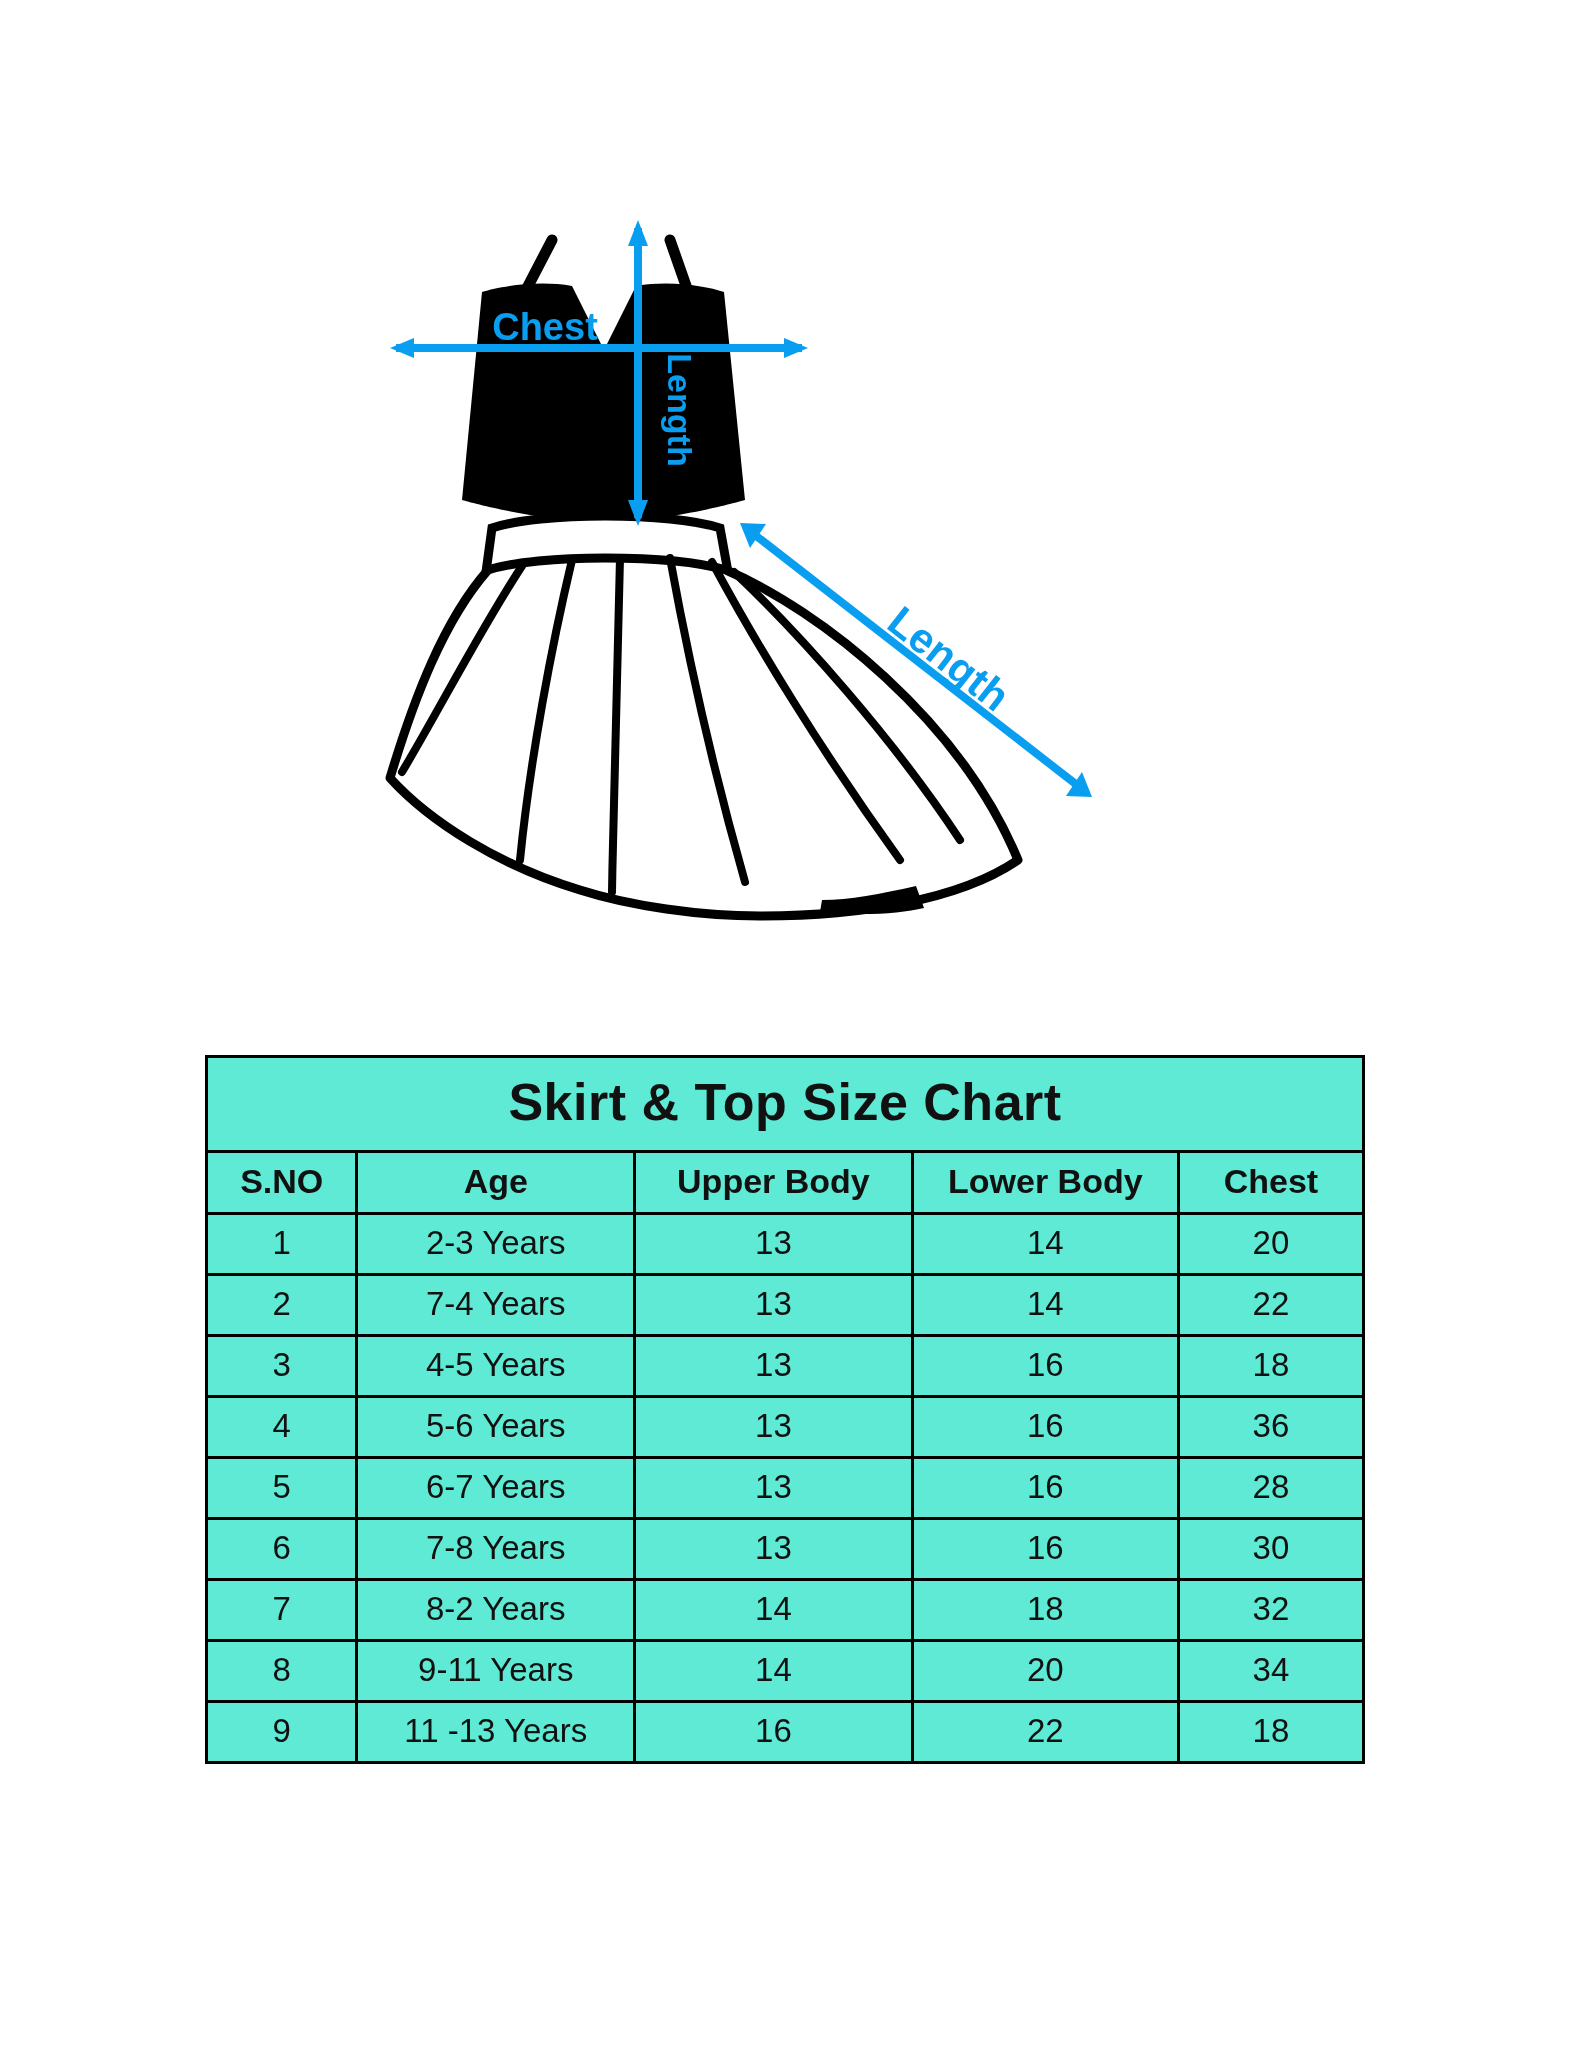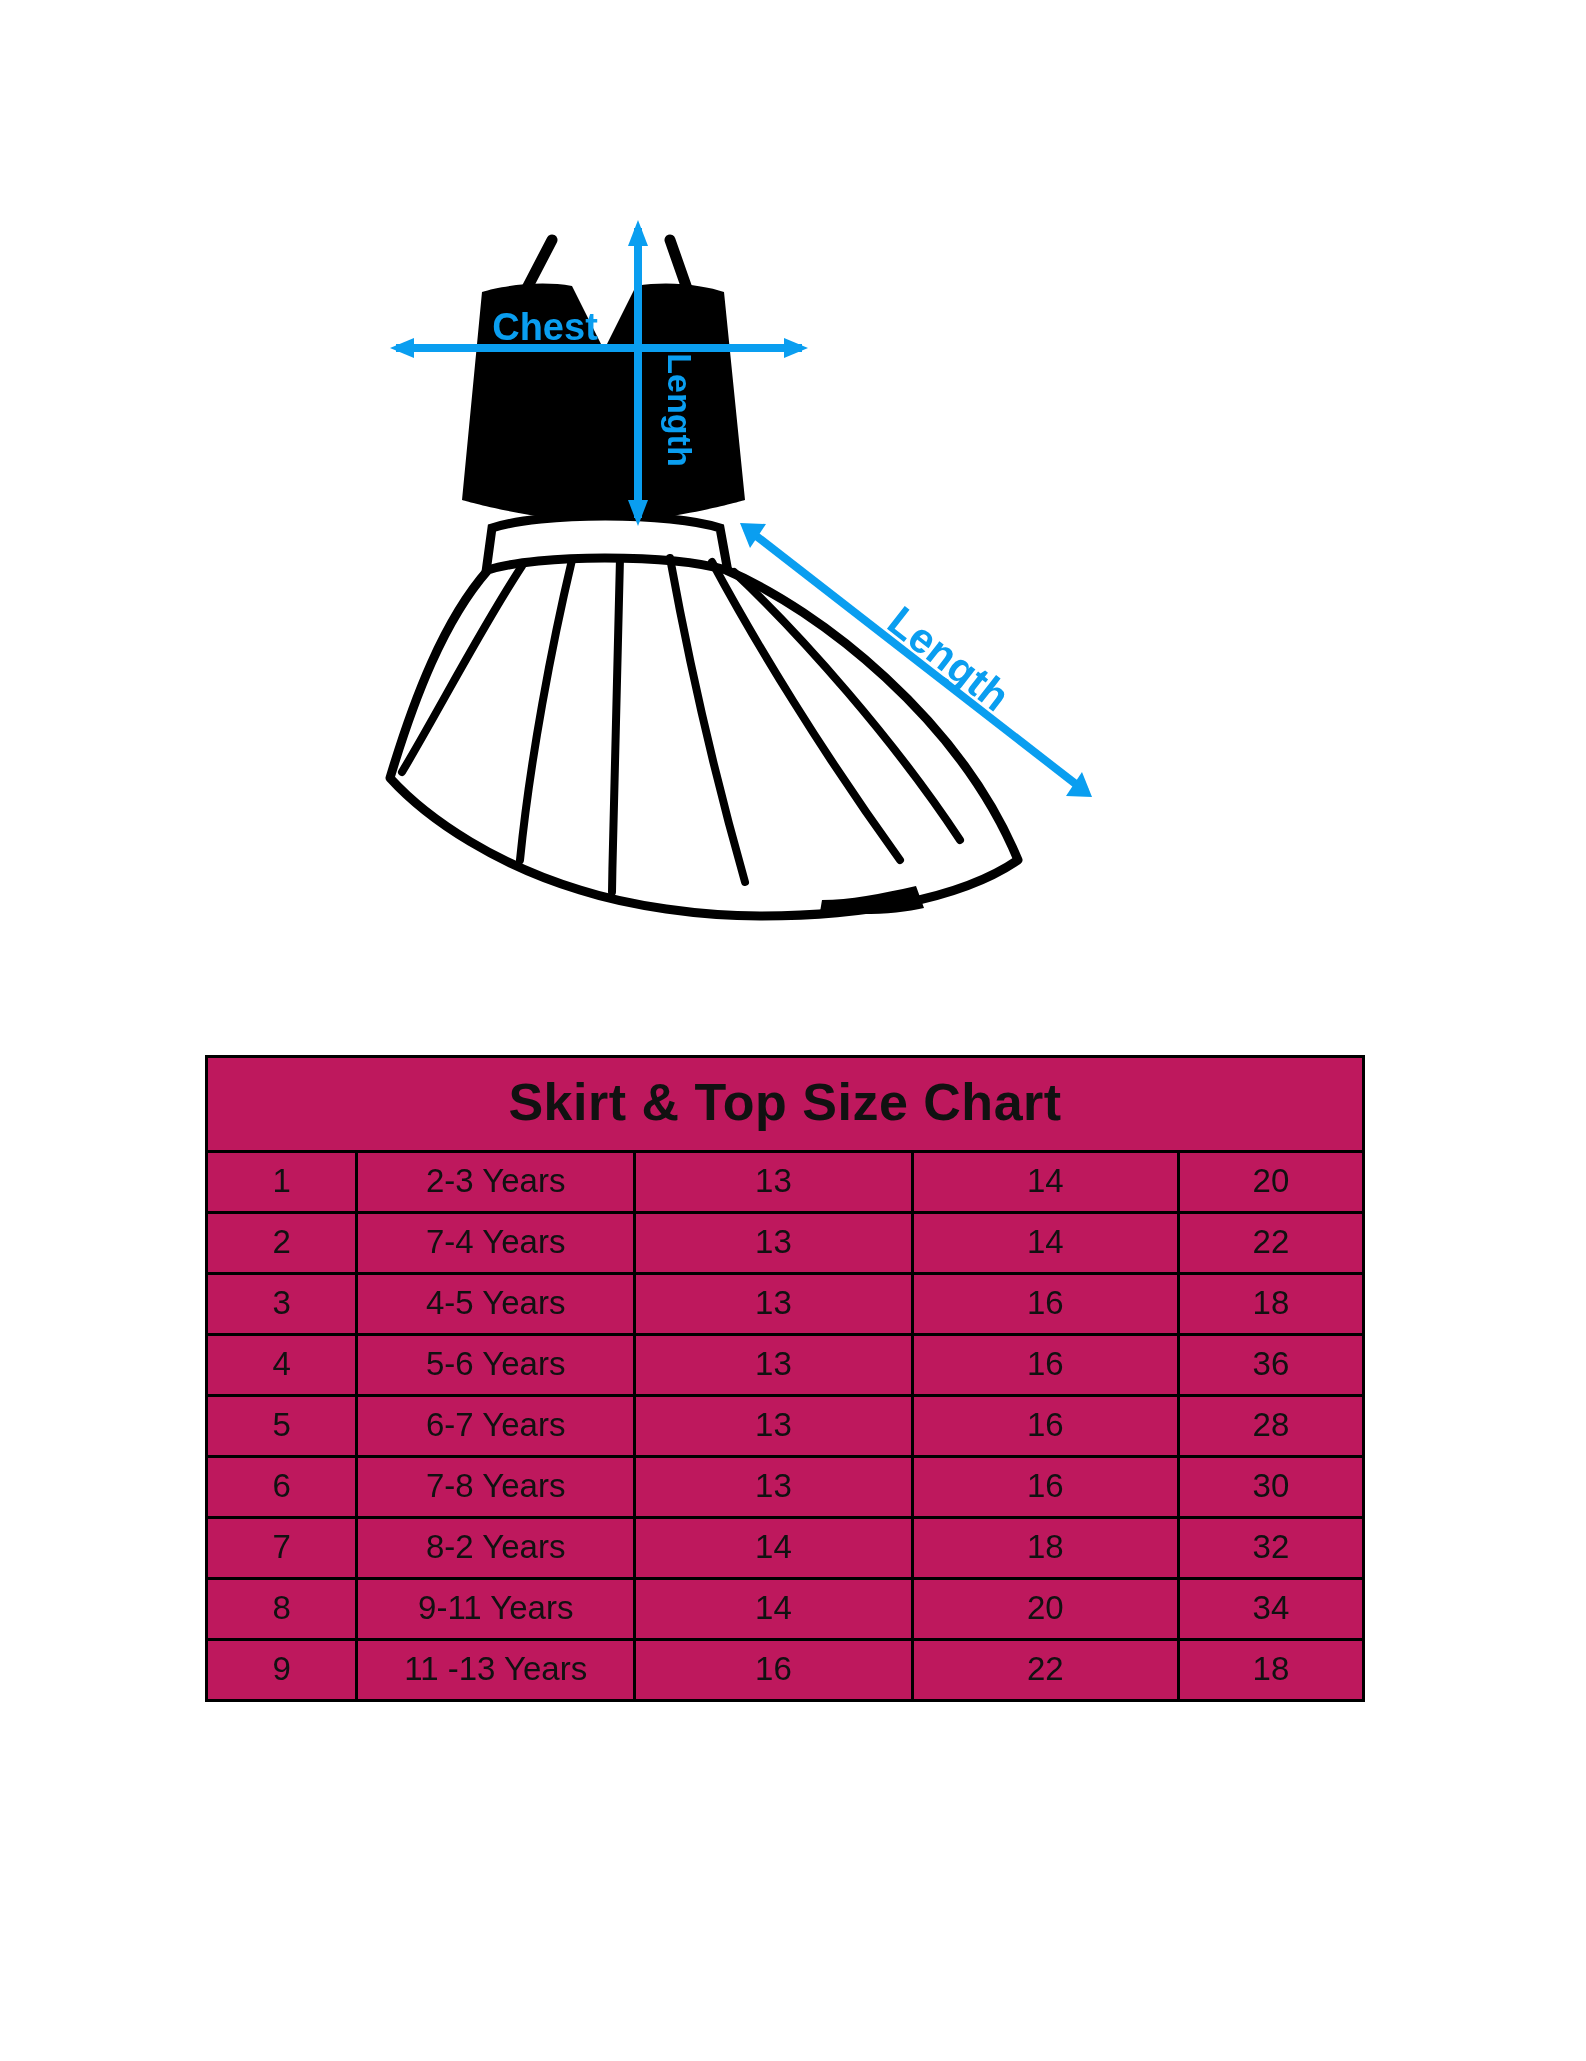--- a/index.html
+++ b/index.html
@@ -47,21 +47,21 @@
   table.size-chart {
     border-collapse: collapse;
     width: 100%;
     table-layout: fixed;
   }
   table.size-chart td, table.size-chart th {
     border: 3px solid #000000;
     text-align: center;
     vertical-align: middle;
     color: #111111;
-    background: #be185d;
+    background: #5eead4;
   }
   .title-row td {
     background: #0d0d0d;
     color: #ffffff;
     font-size: 52px;
     font-weight: bold;
     padding: 14px 0 18px 0;
     letter-spacing: 0.5px;
     border: 3px solid #000000;
   }
@@ -147,20 +147,27 @@
         <col class="c-sno">
           <col class="c-age">
           <col class="c-up">
           <col class="c-low">
           <col class="c-ch">
       </colgroup>
       <tbody id="table-body">
         <tr class="title-row">
           <td colspan="5">Skirt &amp; Top Size Chart</td>
         </tr>
+      <tr class="head-row">
+            <th>S.NO</th>
+            <th>Age</th>
+            <th>Upper Body</th>
+            <th>Lower Body</th>
+            <th>Chest</th>
+          </tr>
           <tr class="data-row">
             <td>1</td>
             <td>2-3 Years</td>
             <td>13</td>
             <td>14</td>
             <td>20</td>
           </tr>
           <tr class="data-row">
             <td>2</td>
             <td>7-4 Years</td>

